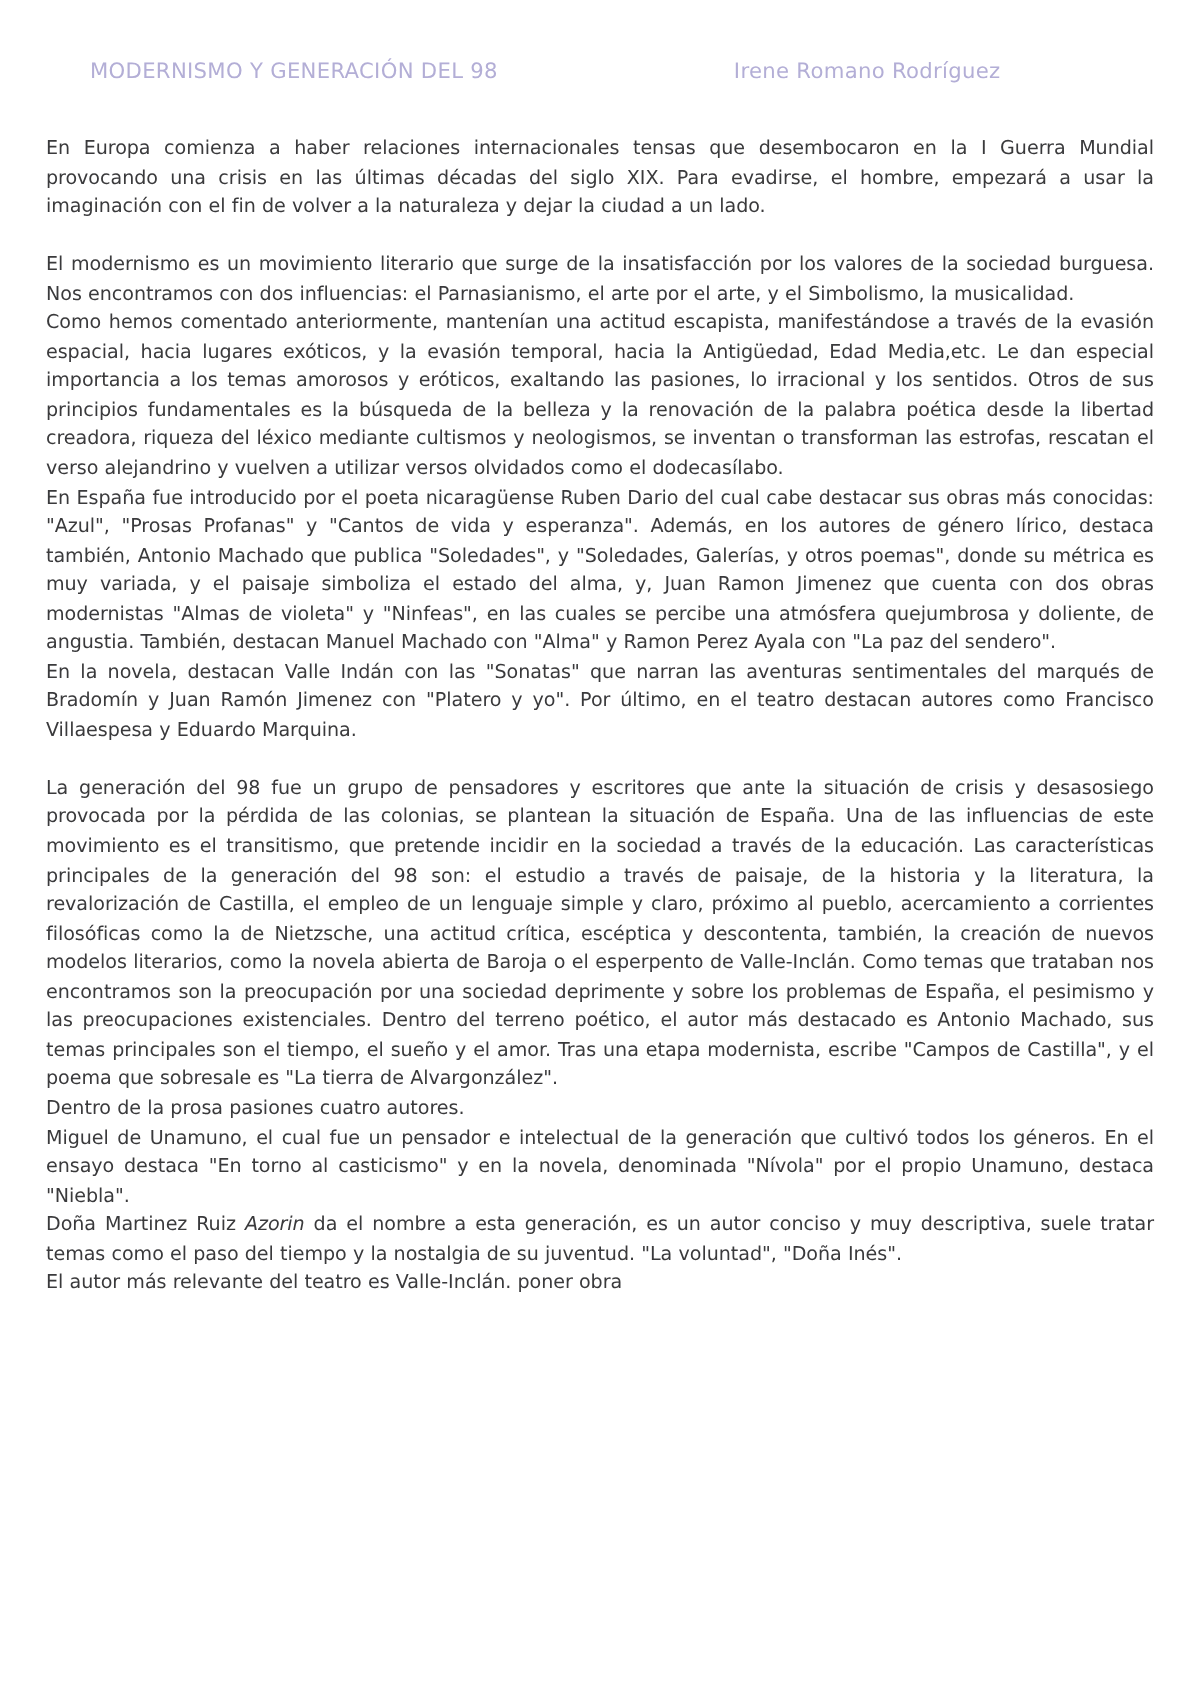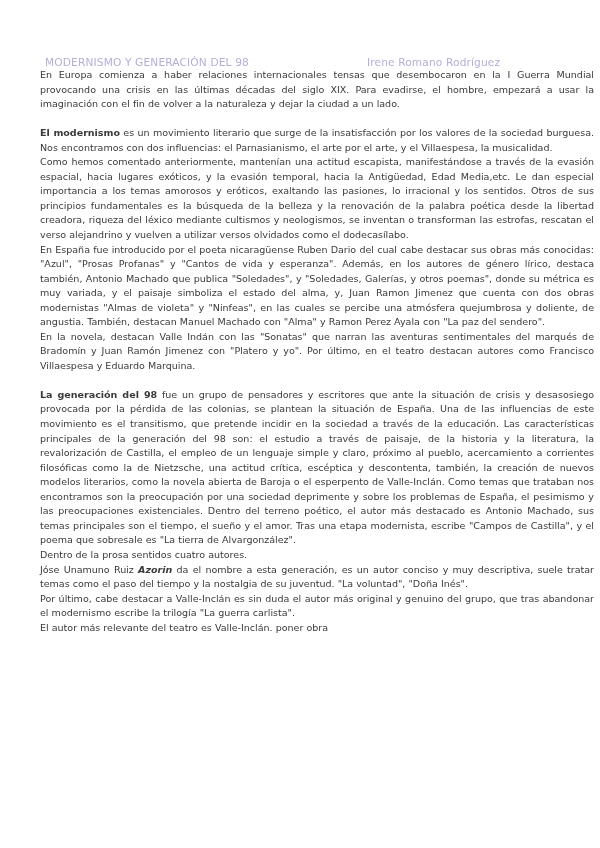--- a/index.html
+++ b/index.html
@@ -34,25 +34,24 @@
     color: #b3aed6;
     font-family: "DejaVu Sans", sans-serif;
   }
   .doc-header .title {
     flex: 0 0 auto;
     margin-left: 21px;
   }
   .doc-header .author {
     flex: 0 0 auto;
     margin-left: 118px;
-    margin-top: 26px;
   }
   .body-area {
     position: absolute;
-    left: 40px;
+    left: 23px;
     top: 68px;
     width: 554px;
   }
   p.para {
     margin: 0;
     padding: 0;
     font-size: 9.55px;
     line-height: 14.55px;
     color: #3a3a3c;
     text-align: justify;
@@ -61,41 +60,41 @@
     letter-spacing: -0.02px;
     word-spacing: 0.1px;
     -webkit-font-smoothing: antialiased;
   }
   p.para.last-of-block {
     text-align: left;
   }
   .spacer {
     height: 14.5px;
   }
-  .b { font-weight: bold; }
-  .i { font-style: italic; font-weight: bold; }
+  .b { font-weight: normal; }
+  .i { font-style: italic; }
 </style>
 </head>
 <body>
 
 <div class="page">
 
   <div class="doc-header">
     <span class="title">MODERNISMO Y GENERACIÓN DEL 98</span>
     <span class="author">Irene Romano Rodríguez</span>
   </div>
 
   <div class="body-area" id="body-area">
       <p class="para"><span>En Europa comienza a haber relaciones internacionales tensas que desembocaron en la I Guerra Mundial provocando una crisis en las últimas décadas del siglo XIX. Para evadirse, el hombre, empezará a usar la imaginación con el fin de volver a la naturaleza y dejar la ciudad a un lado.</span></p>
       <div class="spacer"></div>
-      <p class="para"><span class="b">El modernismo</span><span> es un movimiento literario que surge de la insatisfacción por los valores de la sociedad burguesa. Nos encontramos con dos influencias: el Parnasianismo, el arte por el arte, y el Villaespesa, la musicalidad.</span></p>
+      <p class="para"><span class="b">El modernismo</span><span> es un movimiento literario que surge de la insatisfacción por los valores de la sociedad burguesa. Nos encontramos con dos influencias: el Parnasianismo, el arte por el arte, y el Simbolismo, la musicalidad.</span></p>
       <p class="para"><span>Como hemos comentado anteriormente, mantenían una actitud escapista, manifestándose a través de la evasión espacial, hacia lugares exóticos, y la evasión temporal, hacia la Antigüedad, Edad Media,etc. Le dan especial importancia a los temas amorosos y eróticos, exaltando las pasiones, lo irracional y los sentidos. Otros de sus principios fundamentales es la búsqueda de la belleza y la renovación de la palabra poética desde la libertad creadora, riqueza del léxico mediante cultismos y neologismos, se inventan o transforman las estrofas, rescatan el verso alejandrino y vuelven a utilizar versos olvidados como el dodecasílabo.</span></p>
       <p class="para"><span>En España fue introducido por el poeta nicaragüense Ruben Dario del cual cabe destacar sus obras más conocidas: "Azul", "Prosas Profanas" y "Cantos de vida y esperanza". Además, en los autores de género lírico, destaca también, Antonio Machado que publica "Soledades", y "Soledades, Galerías, y otros poemas", donde su métrica es muy variada, y el paisaje simboliza el estado del alma, y, Juan Ramon Jimenez que cuenta con dos obras modernistas "Almas de violeta" y "Ninfeas", en las cuales se percibe una atmósfera quejumbrosa y doliente, de angustia. También, destacan Manuel Machado con "Alma" y Ramon Perez Ayala con "La paz del sendero".</span></p>
       <p class="para"><span>En la novela, destacan Valle Indán con las "Sonatas" que narran las aventuras sentimentales del marqués de Bradomín y Juan Ramón Jimenez con "Platero y yo". Por último, en el teatro destacan autores como Francisco Villaespesa y Eduardo Marquina.</span></p>
       <div class="spacer"></div>
       <p class="para"><span class="b">La generación del 98</span><span> fue un grupo de pensadores y escritores que ante la situación de crisis y desasosiego provocada por la pérdida de las colonias, se plantean la situación de España. Una de las influencias de este movimiento es el transitismo, que pretende incidir en la sociedad a través de la educación. Las características principales de la generación del 98 son: el estudio a través de paisaje, de la historia y la literatura, la revalorización de Castilla, el empleo de un lenguaje simple y claro, próximo al pueblo, acercamiento a corrientes filosóficas como la de Nietzsche, una actitud crítica, escéptica y descontenta, también, la creación de nuevos modelos literarios, como la novela abierta de Baroja o el esperpento de Valle-Inclán. Como temas que trataban nos encontramos son la preocupación por una sociedad deprimente y sobre los problemas de España, el pesimismo y las preocupaciones existenciales. Dentro del terreno poético, el autor más destacado es Antonio Machado, sus temas principales son el tiempo, el sueño y el amor. Tras una etapa modernista, escribe "Campos de Castilla", y el poema que sobresale es "La tierra de Alvargonzález".</span></p>
-      <p class="para last-of-block"><span>Dentro de la prosa sentidos cuatro autores.</span></p>
-      <p class="para"><span>Jóse Unamuno Ruiz </span><span class="i">Azorin</span><span> da el nombre a esta generación, es un autor conciso y muy descriptiva, suele tratar temas como el paso del tiempo y la nostalgia de su juventud. "La voluntad", "Doña Inés".</span></p>
-      <p class="para"><span>Por último, cabe destacar a Valle-Inclán es sin duda el autor más original y genuino del grupo, que tras abandonar el modernismo escribe la trilogía "La guerra carlista".</span></p>
+      <p class="para last-of-block"><span>Dentro de la prosa pasiones cuatro autores.</span></p>
+      <p class="para"><span>Miguel de Unamuno, el cual fue un pensador e intelectual de la generación que cultivó todos los géneros. En el ensayo destaca "En torno al casticismo" y en la novela, denominada "Nívola" por el propio Unamuno, destaca "Niebla".</span></p>
+      <p class="para"><span>Doña Martinez Ruiz </span><span class="i">Azorin</span><span> da el nombre a esta generación, es un autor conciso y muy descriptiva, suele tratar temas como el paso del tiempo y la nostalgia de su juventud. "La voluntad", "Doña Inés".</span></p>
       <p class="para last-of-block"><span>El autor más relevante del teatro es Valle-Inclán. poner obra</span></p>
     </div>
 
 </div>
 
 </body></html>

